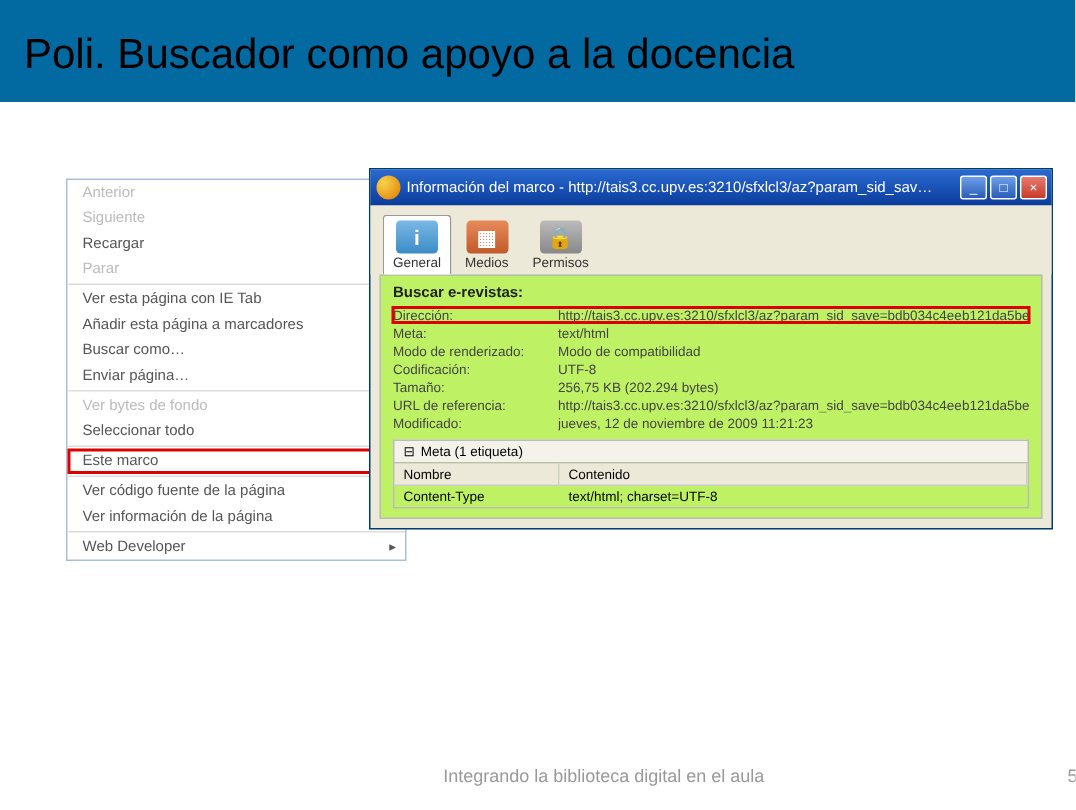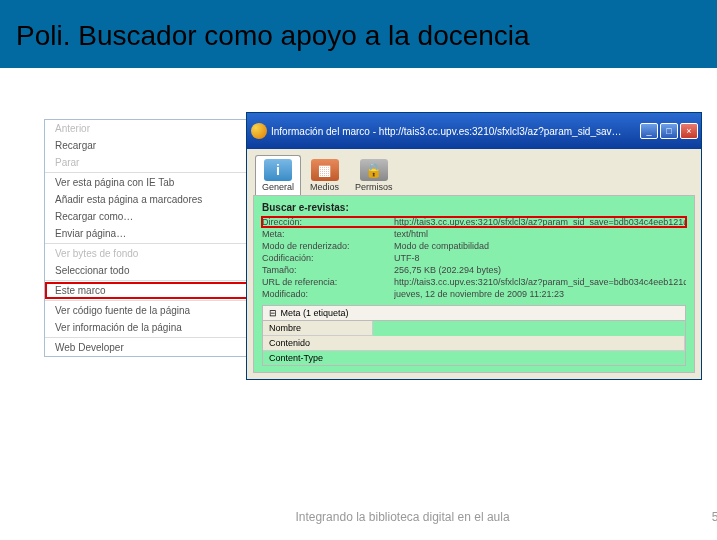--- a/index.html
+++ b/index.html
@@ -9,72 +9,73 @@
   .content { position: relative; height: 410px; }
   
   .context-menu { position: absolute; left: 44px; top: 14px; width: 227px; background: #fff; border: 1px solid #a8bfd6; font-size: 10px; color: #555; margin-top: 37px; }
   .context-menu .item { padding: 3px 10px; white-space: nowrap; position: relative; }
   .context-menu .item.disabled { color: #bbb; }
   .context-menu .sep { height: 1px; background: #ddd; margin: 1px 0; }
   .context-menu .item.hl { outline: 2px solid #d00; outline-offset: -2px; }
   .context-menu .item .arrow { position: absolute; right: 6px; top: 3px; font-size: 9px; }
   
   .win { position: absolute; left: 246px; top: 44px; width: 456px; background: #ece9d8; border: 1px solid #003c74; font-size: 10px; }
-  .win-titlebar { height: 36px; background: linear-gradient(#2a6ad0,#0b3c9c); display: flex; align-items: center; padding: 0 3px 0 4px; color: #fff; }
+  .win-titlebar { height: 24px; background: linear-gradient(#2a6ad0,#0b3c9c); display: flex; align-items: center; padding: 0 3px 0 4px; color: #fff; }
   .win-titlebar .icon { width: 16px; height: 16px; border-radius: 50%; background: radial-gradient(circle at 30% 30%, #f9d34c, #e07b00); margin-right: 4px; flex-shrink: 0; }
   .win-titlebar .txt { flex: 1; font-size: 10px; white-space: nowrap; overflow: hidden; }
   .win-titlebar .btns { display: flex; gap: 2px; }
   .win-titlebar .wbtn { width: 18px; height: 16px; background: linear-gradient(#6ea0e8,#2a5bb8); border: 1px solid #fff; border-radius: 2px; display: flex; align-items: center; justify-content: center; font-size: 9px; color: #fff; font-family: Arial; }
   .win-titlebar .wbtn.close { background: linear-gradient(#e87b6e,#c83a2a); }
   
   .win-tabs { display: flex; gap: 2px; padding: 6px 8px 0; background: #ece9d8; }
   .win-tabs .tab { display: flex; flex-direction: column; align-items: center; padding: 3px 6px; font-size: 9px; border: 1px solid transparent; border-bottom: none; color: #333; }
   .win-tabs .tab.active { background: #fff; border-color: #999; border-radius: 3px 3px 0 0; }
   .win-tabs .tab .ticon { width: 28px; height: 22px; border-radius: 3px; margin-bottom: 1px; display: flex; align-items: center; justify-content: center; font-weight: bold; color: #fff; font-size: 14px; }
   .ticon.general { background: linear-gradient(#7ab8e6,#3a8cc6); }
   .ticon.medios { background: linear-gradient(#e88a5a,#c05a2a); }
   .ticon.permisos { background: linear-gradient(#bbb,#888); }
   
-  .win-body { background: #86efac; border: 1px solid #bbb; margin: 0 6px 6px; padding: 6px 8px; }
+  .win-body { background: #bef264; border: 1px solid #bbb; margin: 0 6px 6px; padding: 6px 8px; }
   .win-body .h { font-weight: bold; font-size: 10px; margin-bottom: 4px; color: #222; }
   .kv { display: flex; margin-bottom: 2px; font-size: 9px; color: #444; }
-  .kv .k { width: 132px; flex-shrink: 0; }
+  .kv .k { width: 110px; flex-shrink: 0; }
   .kv .v { flex: 1; white-space: nowrap; overflow: hidden; }
   .kv.hl { outline: 2px solid #d00; outline-offset: -1px; }
   
   .meta { margin-top: 6px; }
   .meta-h { border: 1px solid #bbb; border-bottom: none; padding: 2px 6px; font-size: 9px; display: flex; align-items: center; gap: 4px; background: #f4f2ea; }
   .meta-tbl { border: 1px solid #bbb; font-size: 9px; }
-  .meta-tbl .r { display: flex; flex-direction: column; }
+  .meta-tbl .r { display: flex; }
   .meta-tbl .r.hd .c { background: #ece9d8; color: #000; font-weight: normal; border-bottom: 1px solid #ccc; border-right: 1px solid #ccc; }
   .meta-tbl .c { padding: 2px 6px; }
   .meta-tbl .c.a { width: 110px; }
   .meta-tbl .c.b { flex: 1; }
   
   .footer { position: absolute; bottom: 16px; left: 0; width: 100%; display: flex; align-items: center; font-size: 12px; color: #999; margin-left: 44px; }
   .footer .caption { flex: 1; text-align: center; }
   .footer .page { position: absolute; right: 36px; }
 </style>
 </head>
 <body>
 
 <div class="title-bar">
   <h1>Poli. Buscador como apoyo a la docencia</h1>
 </div>
 
 <div class="content">
 
   <div class="context-menu">
     <div class="item disabled">Anterior</div>
+    <div class="item disabled">Siguiente</div>
     <div class="item">Recargar</div>
     <div class="item disabled">Parar</div>
     <div class="sep"></div>
     <div class="item">Ver esta página con IE Tab</div>
     <div class="item">Añadir esta página a marcadores</div>
-    <div class="item">Recargar como…</div>
+    <div class="item">Buscar como…</div>
     <div class="item">Enviar página…</div>
     <div class="sep"></div>
     <div class="item disabled">Ver bytes de fondo</div>
     <div class="item">Seleccionar todo</div>
     <div class="sep"></div>
     <div class="item hl">
       <span>Este marco</span>
       <span class="arrow">▸</span>
     </div>
     <div class="sep"></div>
@@ -147,20 +148,21 @@
           <span>⊟</span>
           <span>Meta (1 etiqueta)</span>
         </div>
         <div class="meta-tbl">
           <div class="r hd">
             <div class="c a">Nombre</div>
             <div class="c b">Contenido</div>
           </div>
           <div class="r">
             <div class="c a">Content-Type</div>
+            <div class="c b">text/html; charset=UTF-8</div>
           </div>
         </div>
       </div>
     </div>
   </div>
 
 </div>
 
 <div class="footer">
   <span class="caption">Integrando la biblioteca digital en el aula</span>

